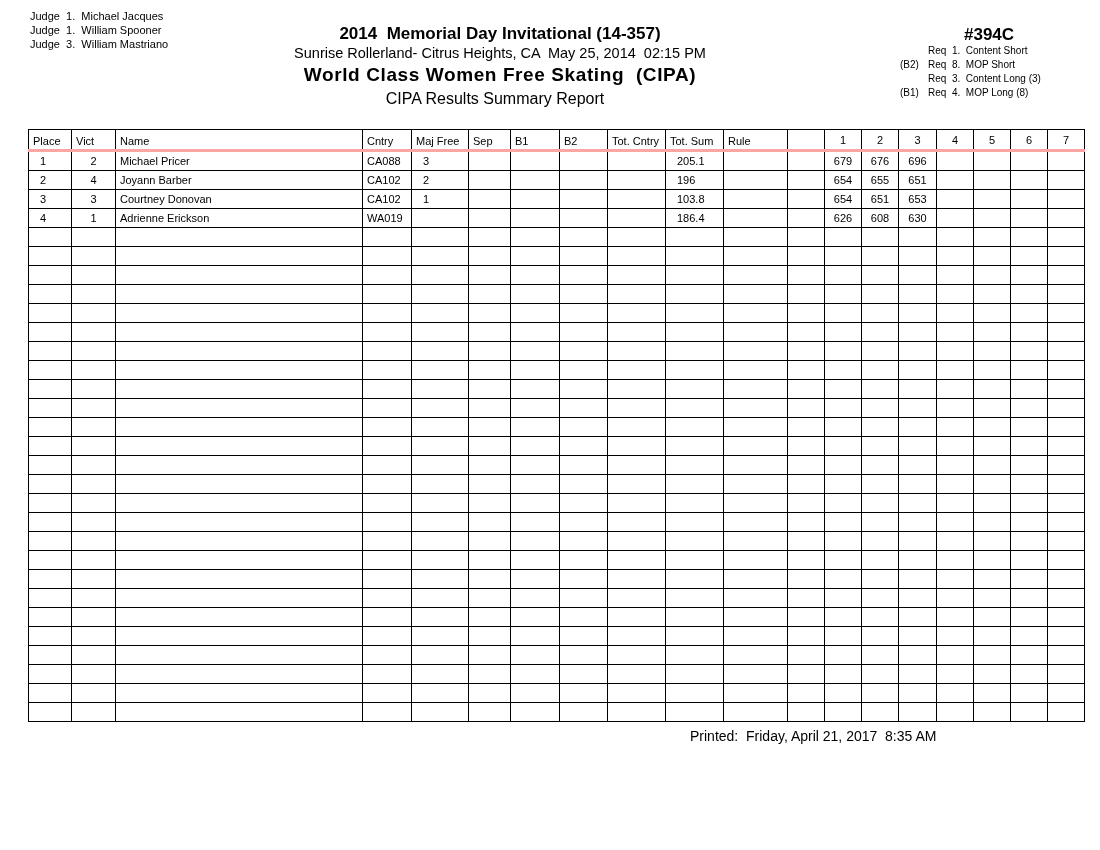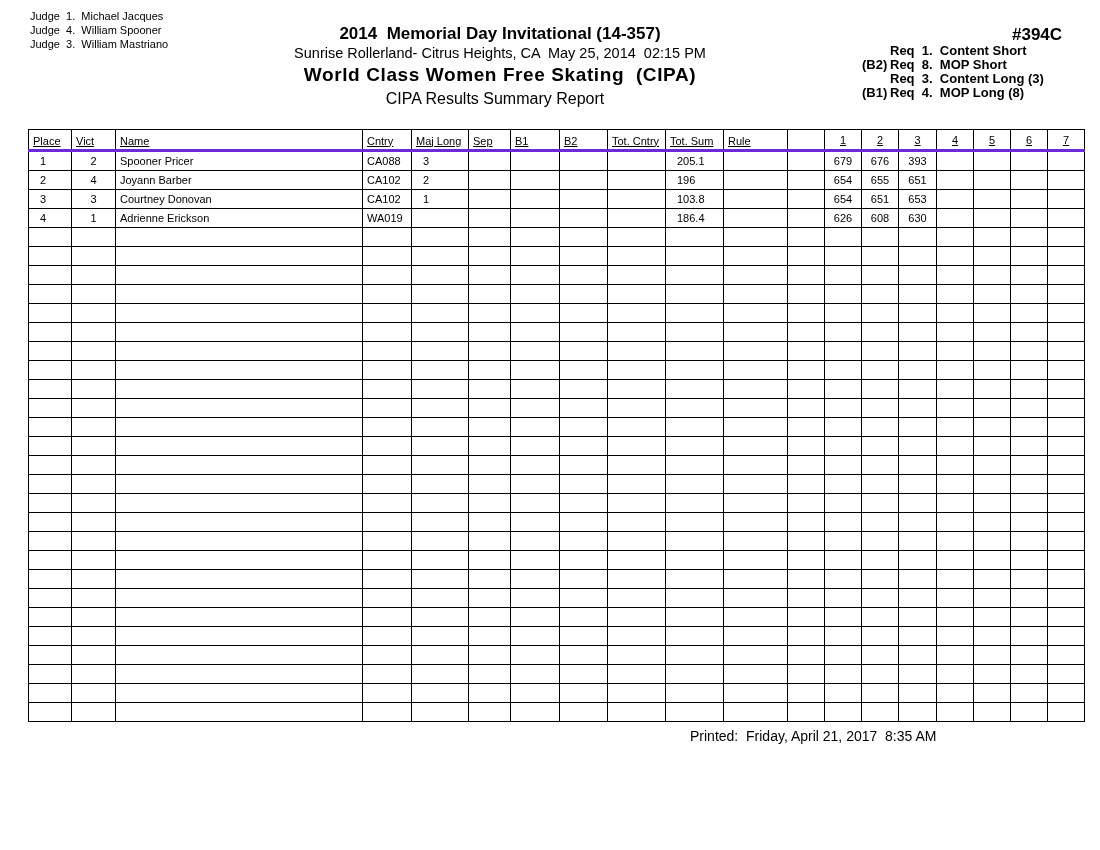--- a/index.html
+++ b/index.html
@@ -5,40 +5,40 @@
   html, body { margin: 0; padding: 0; background: #ffffff; }
   body { width: 1100px; height: 850px; position: relative; overflow: hidden;
          font-family: "Liberation Sans", "DejaVu Sans", sans-serif; color: #000; }
   .judges { position: absolute; left: 30px; top: 9px; font-size: 11px; line-height: 14px; }
   .judges div { white-space: pre; }
   .title { position: absolute; left: 0; width: 1100px; text-align: center; white-space: pre; }
   .t1 { top: 24px; font-size: 17px; font-weight: bold; left: -50px; }
   .t2 { top: 45px; font-size: 14.5px; left: -50px; }
   .t3 { top: 64px; font-size: 19px; font-weight: bold; left: -50px; letter-spacing: 0.6px; }
   .t4 { top: 90px; font-size: 16px; left: -55px; }
-  .event-code { position: absolute; left: 964px; top: 25px; font-size: 17px; font-weight: bold; margin-left: 48px; }
-  .reqs { position: absolute; left: 862px; top: 44px; font-size: 13px; line-height: 14px; font-weight: bold; }
+  .event-code { position: absolute; left: 964px; top: 25px; font-size: 17px; font-weight: bold; }
+  .reqs { position: absolute; left: 900px; top: 44px; font-size: 10px; line-height: 14px; }
   .reqs .row { white-space: pre; }
   .reqs .pfx { display: inline-block; width: 28px; }
   table.grid { position: absolute; left: 28px; top: 129px; border-collapse: collapse;
                table-layout: fixed; font-size: 11px; }
   table.grid td, table.grid th { border: 1px solid #000; height: 18px; padding: 0 0 0 4px;
                font-weight: normal; white-space: nowrap; overflow: hidden; text-align: left; }
-  table.grid thead th { border-bottom: 3px solid #6d28d9; height: 17px; padding-top: 2px; text-decoration: underline; }
+  table.grid thead th { border-bottom: 3px solid #fca5a5; height: 17px; padding-top: 2px; }
   table.grid td.c { text-align: center; padding: 0; }
   table.grid th.c { text-align: center; padding: 0; }
   td.pad { padding-left: 11px !important; }
   .printed { position: absolute; left: 690px; top: 728px; font-size: 14px; white-space: pre; }
 </style>
 </head>
 <body>
 
 <div class="judges">
   <div>Judge  1.  Michael Jacques</div>
-  <div>Judge  4.  William Spooner</div>
+  <div>Judge  1.  William Spooner</div>
   <div>Judge  3.  William Mastriano</div>
 </div>
 
 <div class="title t1">2014  Memorial Day Invitational (14-357)</div>
 <div class="title t2">Sunrise Rollerland- Citrus Heights, CA  May 25, 2014  02:15 PM</div>
 <div class="title t3">World Class Women Free Skating  (CIPA)</div>
 <div class="title t4">CIPA Results Summary Report</div>
 
 <div class="event-code">#394C</div>
 
@@ -70,54 +70,54 @@
     <col style="width:37px">
       <col style="width:37px">
       <col style="width:37px">
   </colgroup>
   <thead>
     <tr>
       <th>Place</th>
       <th>Vict</th>
       <th>Name</th>
       <th>Cntry</th>
-      <th>Maj Long</th>
+      <th>Maj Free</th>
       <th>Sep</th>
       <th>B1</th>
       <th>B2</th>
       <th>Tot. Cntry</th>
       <th>Tot. Sum</th>
       <th>Rule</th>
       <th></th>
       <th class="c">1</th>
       <th class="c">2</th>
       <th class="c">3</th>
       <th class="c">4</th>
       <th class="c">5</th>
       <th class="c">6</th>
       <th class="c">7</th>
     </tr>
   </thead>
   <tbody id="tbody">
       <tr>
         <td class="pad">1</td>
         <td class="c">2</td>
-        <td>Spooner Pricer</td>
+        <td>Michael Pricer</td>
         <td>CA088</td>
         <td class="pad">3</td>
         <td></td>
         <td></td>
         <td></td>
         <td></td>
         <td class="pad">205.1</td>
         <td></td>
         <td></td>
         <td class="c">679</td>
         <td class="c">676</td>
-        <td class="c">393</td>
+        <td class="c">696</td>
         <td class="c"></td>
         <td class="c"></td>
         <td class="c"></td>
         <td class="c"></td>
       </tr>
       <tr>
         <td class="pad">2</td>
         <td class="c">4</td>
         <td>Joyann Barber</td>
         <td>CA102</td>

